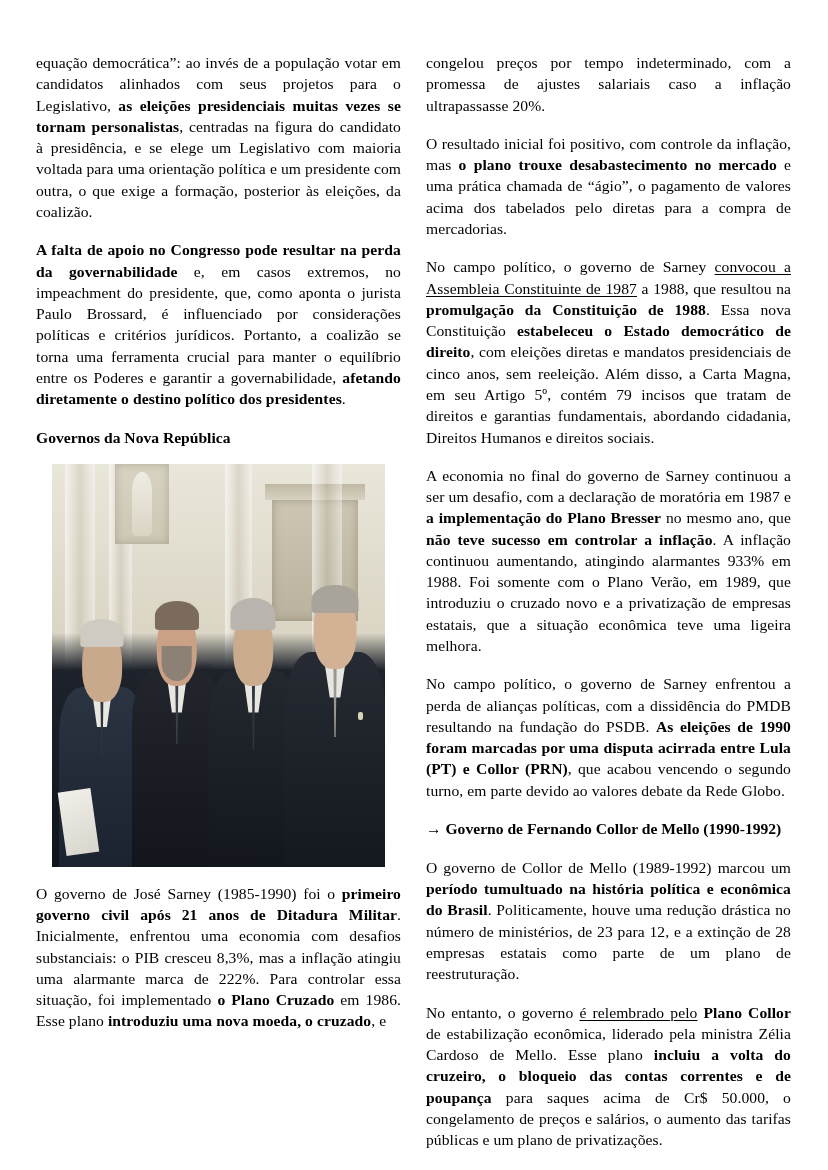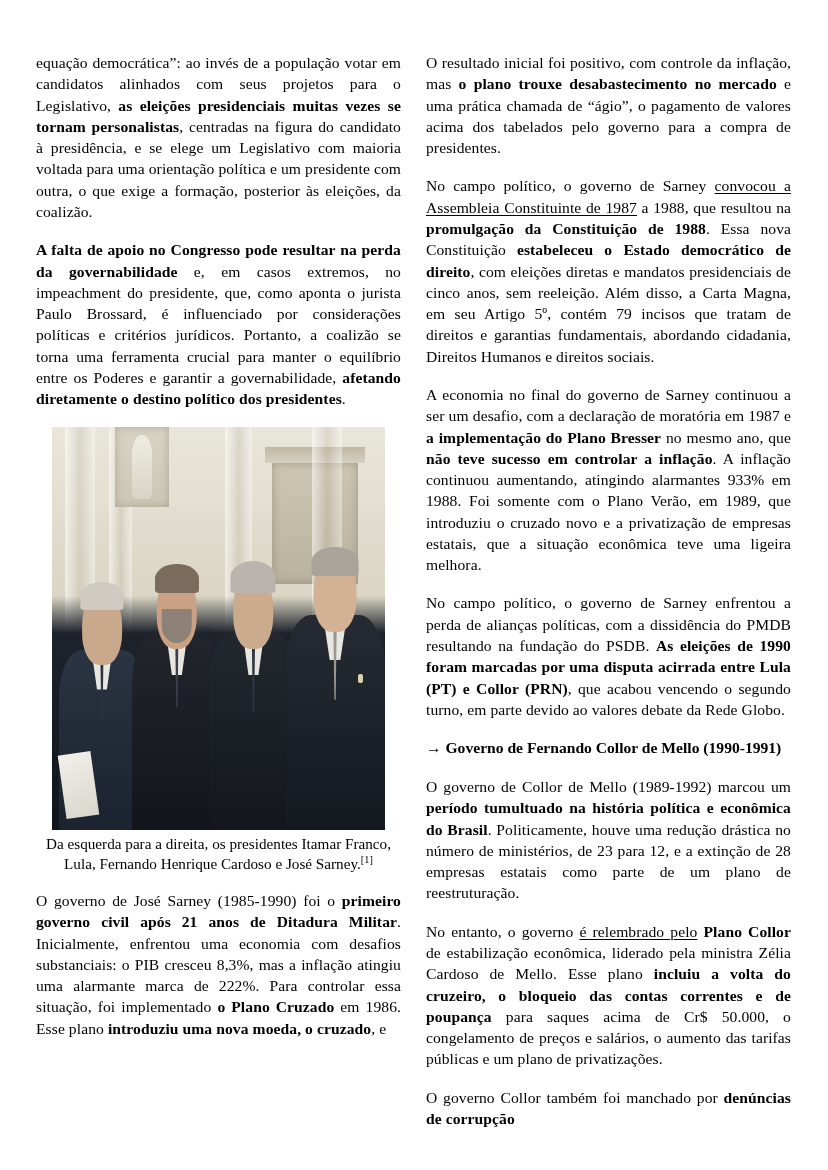--- a/index.html
+++ b/index.html
@@ -215,20 +215,21 @@
 
 <div class="page">
   <div class="columns">
 
     <div class="col">
 
       <p class="body"><span>equação democrática”: ao invés de a população votar em candidatos alinhados com seus projetos para o Legislativo, </span><b>as eleições presidenciais muitas vezes se tornam personalistas</b><span>, centradas na figura do candidato à presidência, e se elege um Legislativo com maioria voltada para uma orientação política e um presidente com outra, o que exige a formação, posterior às eleições, da coalizão.</span></p>
 
       <p class="body"><b>A falta de apoio no Congresso pode resultar na perda da governabilidade</b><span> e, em casos extremos, no impeachment do presidente, que, como aponta o jurista Paulo Brossard, é influenciado por considerações políticas e critérios jurídicos. Portanto, a coalizão se torna uma ferramenta crucial para manter o equilíbrio entre os Poderes e garantir a governabilidade, </span><b>afetando diretamente o destino político dos presidentes</b><span>.</span></p>
 
+      <h3 class="section-head">Governos da Nova República</h3>
 
       <div class="fig-block">
         <figure class="figure">
           <div class="photo">
             <div class="ph-layer bg-wall"></div>
             <div class="ph-layer pillar p1"></div>
             <div class="ph-layer pillar p2"></div>
             <div class="ph-layer niche"></div>
             <div class="ph-layer statue"></div>
             <div class="ph-layer pillar p3"></div>
@@ -269,42 +270,40 @@
               <div class="p-shirt"></div>
               <div class="p-tie"></div>
               <div class="lapel-pin"></div>
               <div class="p-head"></div>
               <div class="p-hair"></div>
             </div>
 
             <div class="paper"></div>
           </div>
 
-          <figcaption class="figcaption">
-            <span>Da esquerda para a direita, os presidentes Itamar Franco, Lula, Fernando Henrique Cardoso e José Sarney.</span><sup>[1]</sup>
-          </figcaption>
         </figure>
       </div>
 
 
       <p class="body"><span>O governo de José Sarney (1985-1990) foi o </span><b>primeiro governo civil após 21 anos de Ditadura Militar</b><span>. Inicialmente, enfrentou uma economia com desafios substanciais: o PIB cresceu 8,3%, mas a inflação atingiu uma alarmante marca de 222%. Para controlar essa situação, foi implementado </span><b>o Plano Cruzado</b><span> em 1986. Esse plano </span><b>introduziu uma nova moeda, o cruzado</b><span>, e</span></p>
     </div>
 
     <div class="col">
 
-
-      <p class="body"><span>O resultado inicial foi positivo, com controle da inflação, mas </span><b>o plano trouxe desabastecimento no mercado</b><span> e uma prática chamada de “ágio”, o pagamento de valores acima dos tabelados pelo governo para a compra de presidentes.</span></p>
+      <p class="body"><span>congelou preços por tempo indeterminado, com a promessa de ajustes salariais caso a inflação ultrapassasse 20%.</span></p>
+
+      <p class="body"><span>O resultado inicial foi positivo, com controle da inflação, mas </span><b>o plano trouxe desabastecimento no mercado</b><span> e uma prática chamada de “ágio”, o pagamento de valores acima dos tabelados pelo diretas para a compra de mercadorias.</span></p>
 
       <p class="body"><span>No campo político, o governo de Sarney </span><span class="u">convocou a Assembleia Constituinte de 1987</span><span> a 1988, que resultou na </span><b>promulgação da Constituição de 1988</b><span>. Essa nova Constituição </span><b>estabeleceu o Estado democrático de direito</b><span>, com eleições diretas e mandatos presidenciais de cinco anos, sem reeleição. Além disso, a Carta Magna, em seu Artigo 5º, contém 79 incisos que tratam de direitos e garantias fundamentais, abordando cidadania, Direitos Humanos e direitos sociais.</span></p>
 
       <p class="body"><span>A economia no final do governo de Sarney continuou a ser um desafio, com a declaração de moratória em 1987 e </span><b>a implementação do Plano Bresser</b><span> no mesmo ano, que </span><b>não teve sucesso em controlar a inflação</b><span>. A inflação continuou aumentando, atingindo alarmantes 933% em 1988. Foi somente com o Plano Verão, em 1989, que introduziu o cruzado novo e a privatização de empresas estatais, que a situação econômica teve uma ligeira melhora.</span></p>
 
       <p class="body"><span>No campo político, o governo de Sarney enfrentou a perda de alianças políticas, com a dissidência do PMDB resultando na fundação do PSDB. </span><b>As eleições de 1990 foram marcadas por uma disputa acirrada entre Lula (PT) e Collor (PRN)</b><span>, que acabou vencendo o segundo turno, em parte devido ao valores debate da Rede Globo.</span></p>
 
-      <h3 class="gov-head">→ Governo de Fernando Collor de Mello (1990-1991)</h3>
+      <h3 class="gov-head">→ Governo de Fernando Collor de Mello (1990-1992)</h3>
 
       <p class="body"><span>O governo de Collor de Mello (1989-1992) marcou um </span><b>período tumultuado na história política e econômica do Brasil</b><span>. Politicamente, houve uma redução drástica no número de ministérios, de 23 para 12, e a extinção de 28 empresas estatais como parte de um plano de reestruturação.</span></p>
 
       <p class="body"><span>No entanto, o governo </span><span class="u">é relembrado pelo</span><span> </span><b>Plano Collor</b><span> de estabilização econômica, liderado pela ministra Zélia Cardoso de Mello. Esse plano </span><b>incluiu a volta do cruzeiro, o bloqueio das contas correntes e de poupança</b><span> para saques acima de Cr$ 50.000, o congelamento de preços e salários, o aumento das tarifas públicas e um plano de privatizações.</span></p>
 
       <p class="body"><span>O governo Collor também foi manchado por </span><b>denúncias de corrupção</b></p>
     </div>
 
   </div>
 </div>

